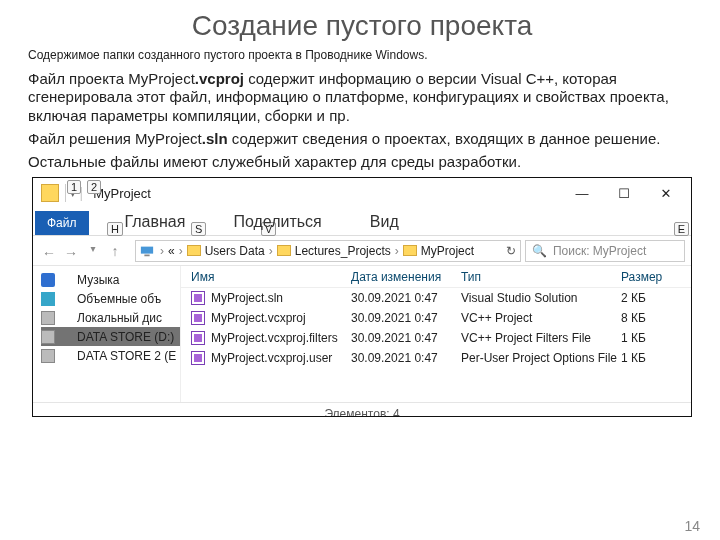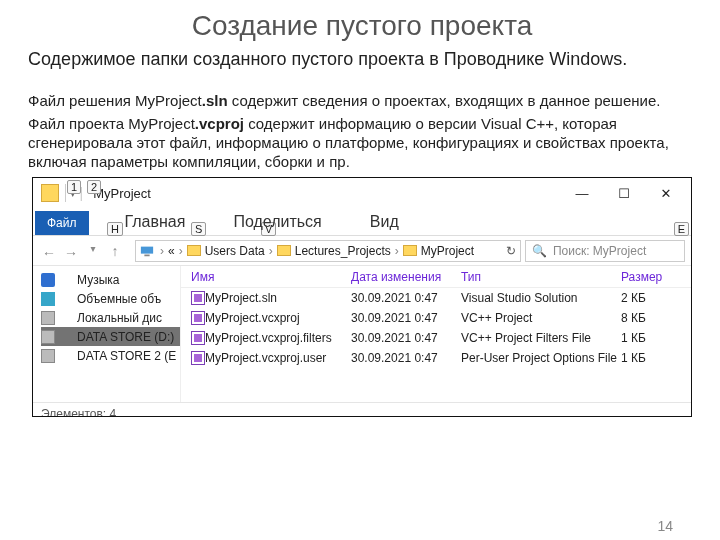--- a/index.html
+++ b/index.html
@@ -1,19 +1,19 @@
 <!DOCTYPE html>
 <html><head>
 <meta charset="utf-8">
 <style>
   * { box-sizing: border-box; margin: 0; padding: 0; }
   body { font-family: "Segoe UI", Arial, sans-serif; width: 720px; height: 540px; background: #fff; color: #222; font-size: 14px; }
   .slide { padding: 10px 24px 4px 28px; }
   h1 { font-size: 28px; font-weight: 400; color: #555; text-align: center; margin-bottom: 6px; }
-  .body-intro { font-size: 18px; line-height: 1.3; margin-bottom: 21px; }
+  .body-intro { font-size: 12px; line-height: 1.3; margin-bottom: 6px; }
   .body-p { font-size: 15px; line-height: 1.25; margin-bottom: 4px; }
   .bold { font-weight: 600; }
 
   .explorer {
     border: 1px solid #111; margin: 6px 4px 0 4px; background: #fff;
     height: 240px; position: relative; overflow: hidden;
   }
   .ex-titlebar { display: flex; align-items: center; height: 30px; padding: 0 4px; }
   .ex-title-icon { width: 18px; height: 18px; background: #ffd75e; border: 1px solid #d6a93c; margin: 0 4px; }
   .ex-title-sep { width: 1px; height: 18px; background: #ccc; margin: 0 2px; }
@@ -42,44 +42,45 @@
   .ex-nav { width: 150px; border-right: 1px solid #eee; padding: 4px 0 4px 8px; font-size: 12px; overflow: hidden; }
   .nav-item { display: flex; align-items: center; height: 19px; gap: 22px; white-space: nowrap; }
   .nav-item.sel { background: #737373; }
   .nic { width: 14px; height: 14px; display: inline-block; }
   .nic.music { background: #2f6fd0; border-radius: 2px; }
   .nic.vol { background: #36a6c9; }
   .nic.desk { background: #3d7cc9; }
   .nic.disk { background: #bbb; border: 1px solid #888; }
 
   .ex-files { flex: 1; font-size: 12px; }
-  .cols { display: grid; grid-template-columns: 160px 110px 160px 70px; height: 22px; align-items: center; color: #6d28d9; border-bottom: 1px solid #eee; padding-left: 10px; }
+  .cols { display: grid; grid-template-columns: 160px 110px 160px 70px; height: 22px; align-items: center; color: #0c4a6e; border-bottom: 1px solid #eee; padding-left: 10px; }
   .row { display: grid; grid-template-columns: 160px 110px 160px 70px; height: 20px; align-items: center; padding-left: 10px; }
-  .fname { display: flex; align-items: flex-start; }
+  .fname { display: flex; align-items: flex-start; gap: 6px; }
   .fic { width: 14px; height: 14px; display: inline-block; border: 1px solid #7a3fb5; background: #fff; position: relative; }
   .fic::after { content: ""; position: absolute; inset: 2px; background: #a864d8; }
   .size { text-align: left; padding-right: 6px; }
 
-  .ex-status { border-top: 1px solid #e5e5e5; height: 22px; font-size: 12px; color: #555; display: flex; align-items: center; padding: 0 8px; }
-
-  .page-num { position: absolute; right: 47px; bottom: 6px; font-size: 14px; color: #888; }
+  .ex-status { border-top: 1px solid #e5e5e5; height: 22px; font-size: 12px; color: #555; display: flex; align-items: center; padding: 0 8px; justify-content: center; }
+
+  .page-num { position: absolute; right: 20px; bottom: 6px; font-size: 14px; color: #888; }
   .svg-ic { width: 14px; height: 14px; }
 </style>
 </head>
 <body>
 
 <div class="slide">
   <h1>Создание пустого проекта</h1>
   <p class="body-intro">Содержимое папки созданного пустого проекта в Проводнике Windows.</p>
   <p class="body-p">
+    <span>Файл проекта MyProject</span><span class="bold">.vcproj</span><span> содержит информацию о версии Visual C++, которая сгенерировала этот файл, информацию о платформе, конфигурациях и свойствах проекта, включая параметры компиляции, сборки и пр.</span>
+  </p>
+  <p class="body-p">
     <span>Файл решения MyProject</span><span class="bold">.sln</span><span> содержит сведения о проектах, входящих в данное решение.</span>
   </p>
-  <p class="body-p">
-    <span>Файл проекта MyProject</span><span class="bold">.vcproj</span><span> содержит информацию о версии Visual C++, которая сгенерировала этот файл, информацию о платформе, конфигурациях и свойствах проекта, включая параметры компиляции, сборки и пр.</span>
-  </p>
+  <p class="body-p">Остальные файлы имеют служебный характер для среды разработки.</p>
 
   <div class="explorer">
 
     <span class="kbd" style="left:34px; top:2px;">1</span>
     <span class="kbd" style="left:54px; top:2px;">2</span>
     <span class="kbd" style="left:74px; top:44px;">H</span>
     <span class="kbd" style="left:158px;top:44px;">S</span>
     <span class="kbd" style="left:228px;top:44px;">V</span>
     <span class="kbd" style="right:2px;top:44px;">E</span>
 

